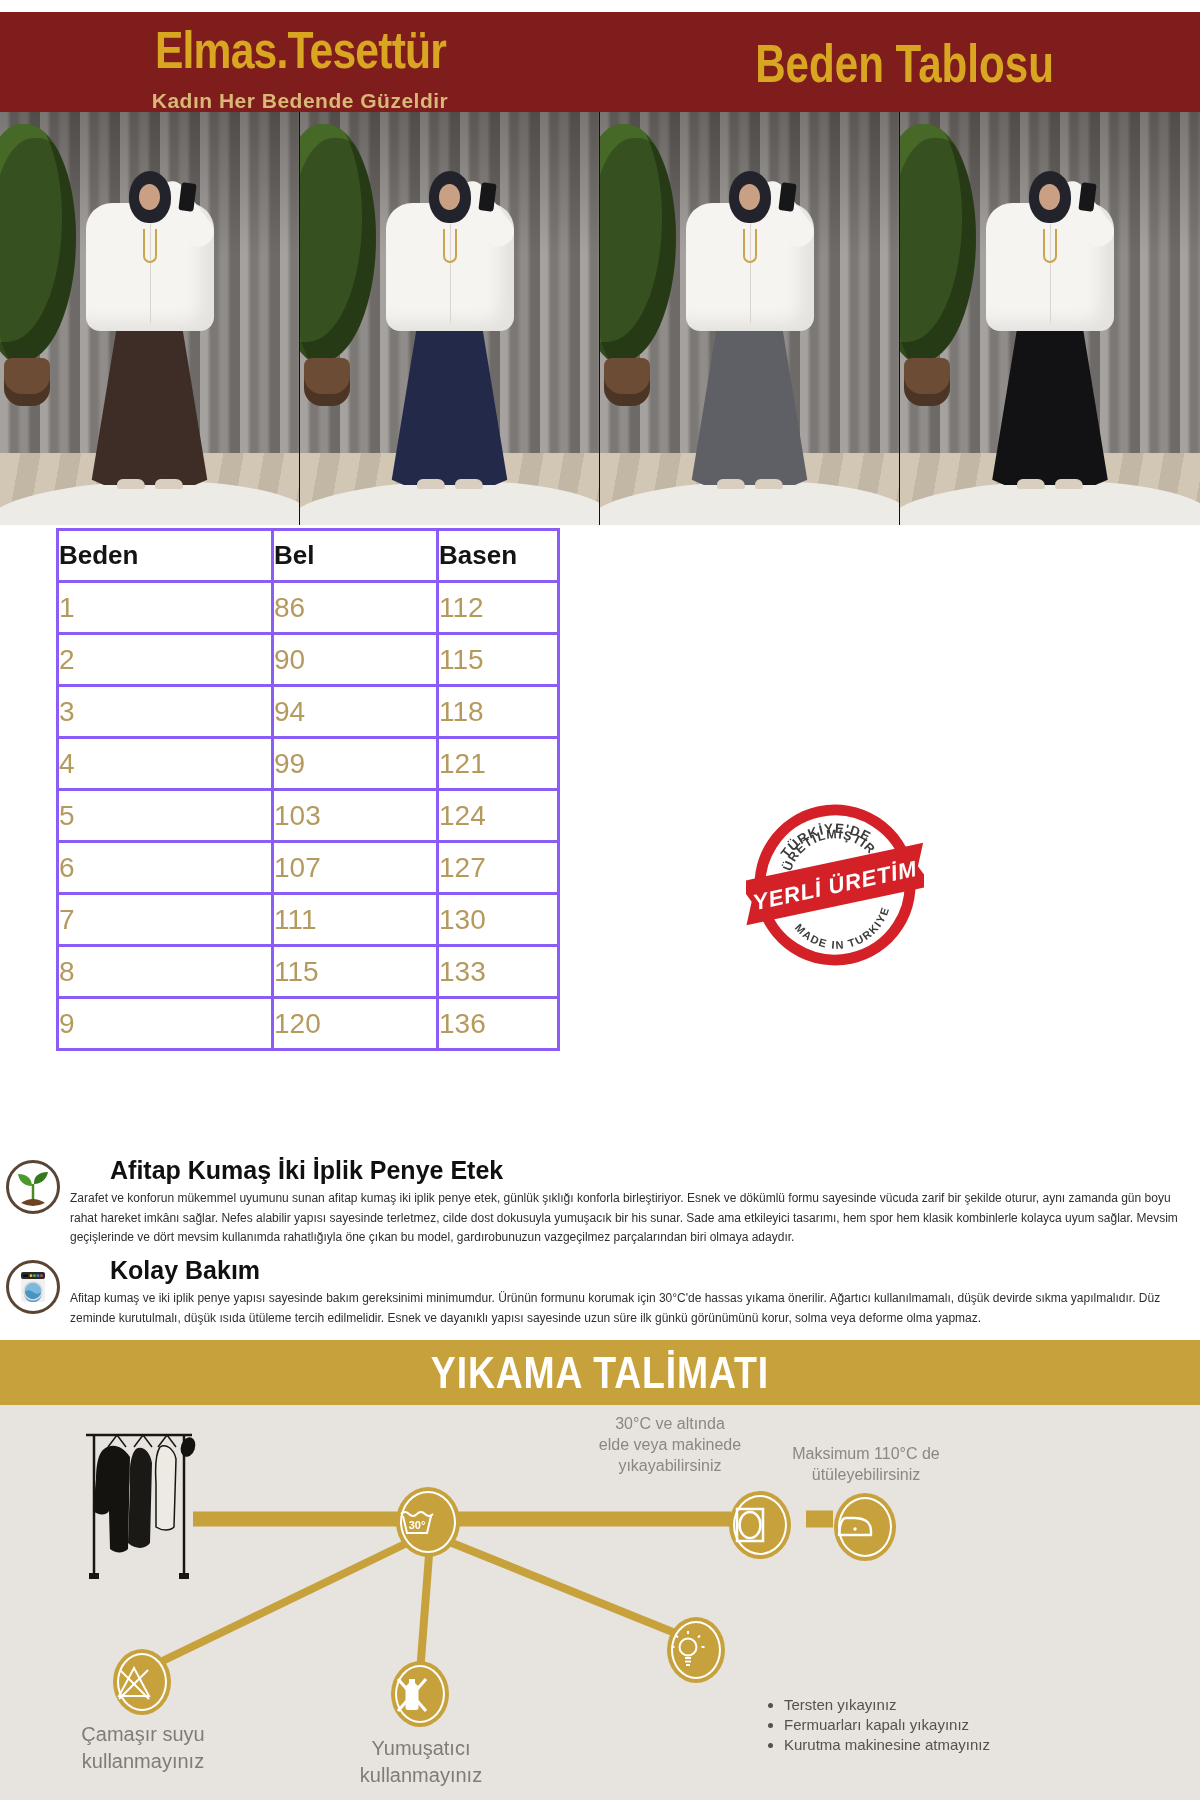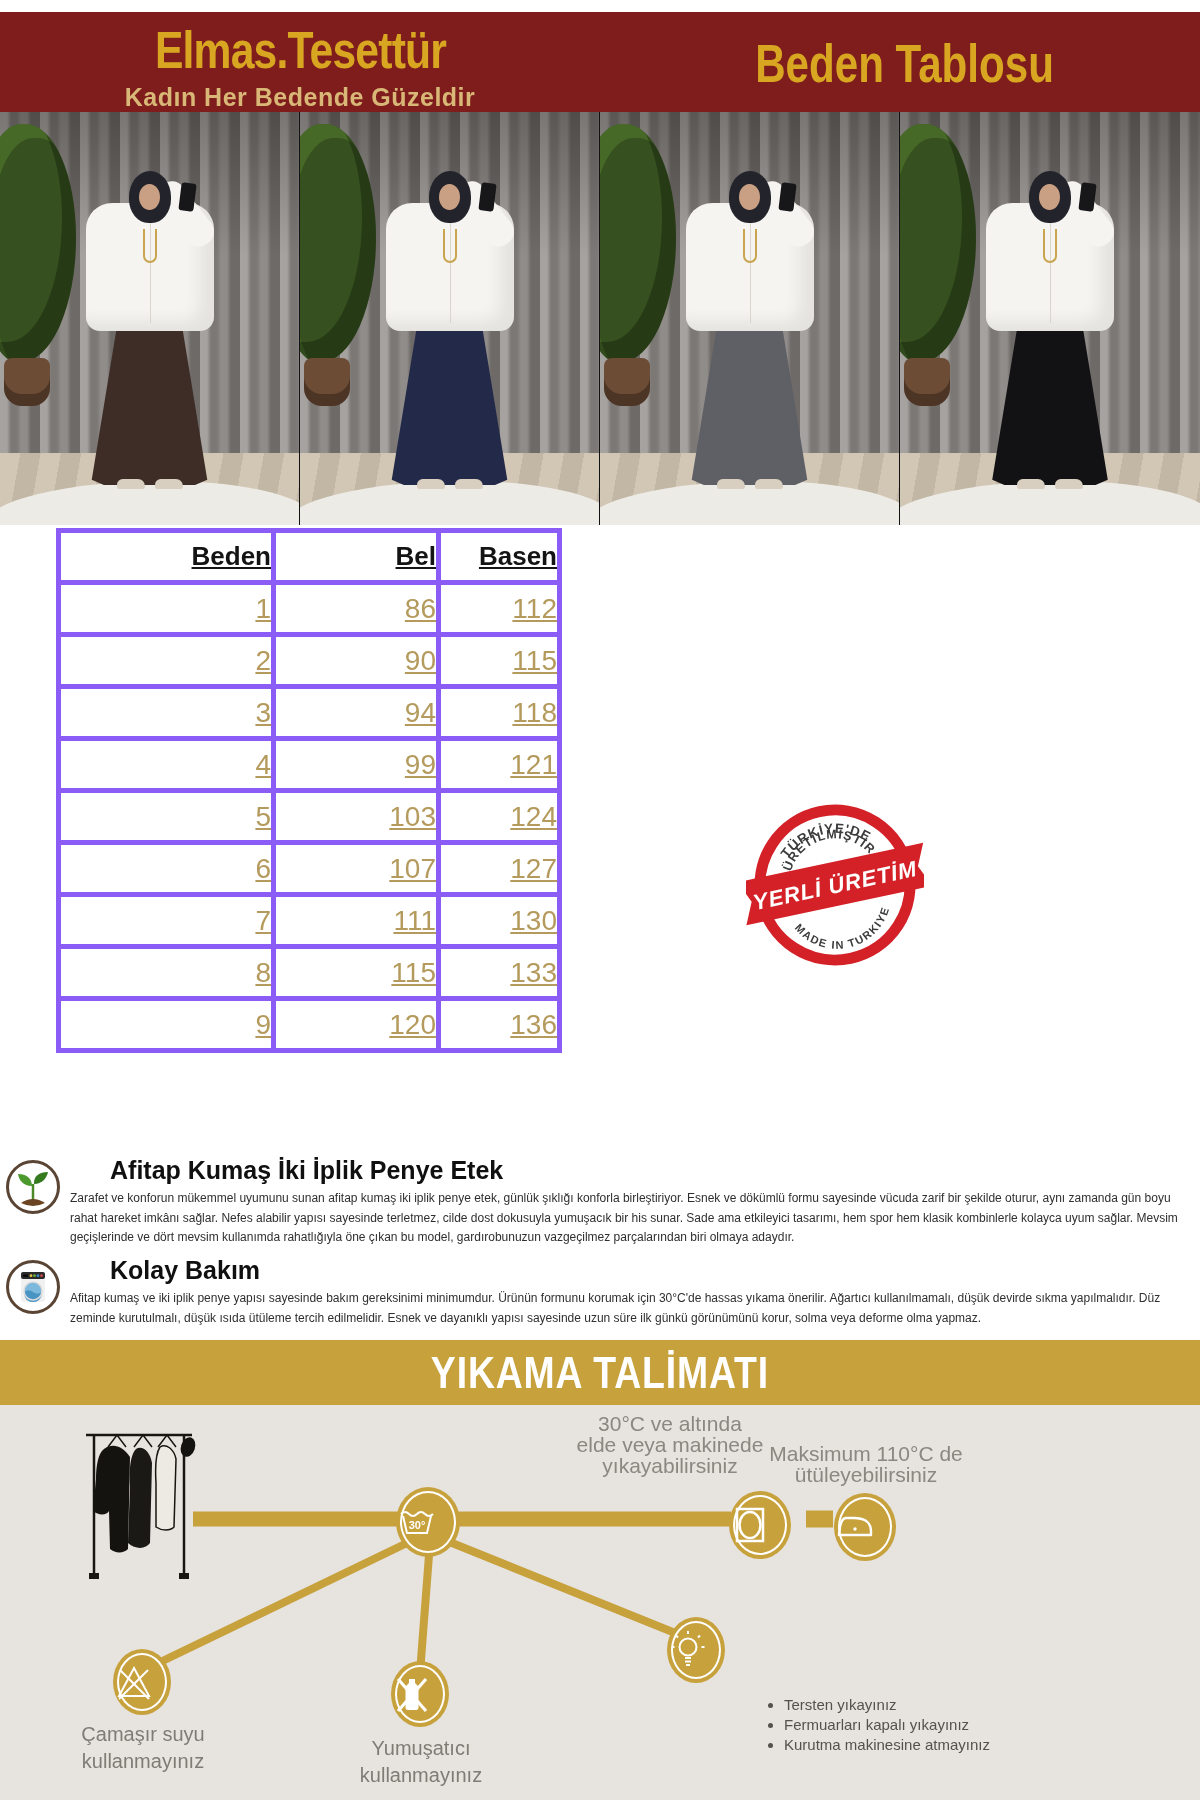--- a/index.html
+++ b/index.html
@@ -3,21 +3,21 @@
 <meta charset="utf-8">
 <style>
   * { box-sizing: border-box; }
   body { margin: 0; background: #888; font-family: "Liberation Sans", sans-serif; }
   .canvas { position: relative; width: 1200px; height: 1800px; background: #fff; margin: 0 auto; overflow: hidden; }
 
   
   .header { position: absolute; top: 12px; left: 0; width: 1200px; height: 112px; background: #7f1d1d; }
   .brand-block { position: absolute; left: 40px; top: 8px; width: 520px; text-align: center; }
   .brand { display: inline-block; font-size: 52px; font-weight: bold; color: #d8a621; transform: scaleX(.82); letter-spacing: -1px; white-space: nowrap; }
-  .tagline { font-size: 25px; font-weight: bold; color: #d9b877; letter-spacing: .5px; margin-top: 3px; }
+  .tagline { font-size: 21px; font-weight: bold; color: #d9b877; letter-spacing: .5px; margin-top: 9px; }
   .page-title-wrap { position: absolute; right: 50px; top: 20px; width: 490px; text-align: center; }
   .page-title { display: inline-block; font-size: 54px; font-weight: bold; color: #d8a621; transform: scaleX(.78); white-space: nowrap; }
 
   
   .gallery { position: absolute; top: 112px; left: 0; width: 1200px; height: 413px; display: flex; }
   .photo { position: relative; width: 300px; height: 413px; overflow: hidden;
     background:
       linear-gradient(180deg, rgba(0,0,0,.28), rgba(0,0,0,0) 35%),
       repeating-linear-gradient(90deg,#a6a29f 0 7px,#7c7875 11px 17px,#908c89 21px 27px,#6e6a67 31px 40px);
     border-right: 1px solid #111; }
@@ -45,21 +45,21 @@
     background: #c9a084; border-radius: 50%; }
   .phone { position: absolute; bottom: 278px; left: 50%; margin-left: 30px; width: 15px; height: 28px;
     background: #17171a; border-radius: 3px; transform: rotate(7deg); }
   .necklace { position: absolute; bottom: 226px; left: 50%; transform: translateX(-50%); width: 14px; height: 34px;
     border: 2px solid #c8a54e; border-top: none; border-radius: 0 0 10px 10px; }
   .shoes { position: absolute; bottom: 0; left: 50%; transform: translateX(-50%); width: 66px; height: 10px; display: flex; gap: 10px; }
   .shoes i { flex: 1; background: #d9cfc0; border-radius: 8px 10px 4px 4px; }
 
   
   .size-table { position: absolute; left: 56px; top: 528px; width: 501px; border-collapse: collapse; table-layout: fixed; }
-  .size-table th, .size-table td { border: 5px solid #8b5cf6; text-align: right; height: 52px; padding: 0; text-decoration: underline; }
+  .size-table th, .size-table td { border: 3px solid #8b5cf6; text-align: left; height: 52px; padding: 0; }
   .size-table th { font-size: 26px; font-weight: 600; color: #141414; }
   .size-table td { font-size: 28px; color: #b49a5c; }
   .col-beden { width: 215px; } .col-bel { width: 165px; } .col-basen { width: 121px; }
 
   
   .info-box { position: absolute; left: 703px; top: 570px; width: 382px; height: 142px;
     border: 2.5px solid #5a4735; border-radius: 26px; padding: 24px 34px;
     display: flex; flex-direction: column; justify-content: space-between;
     color: #4f3e2f; font-size: 26px; font-weight: 600; }
   .info-row { display: flex; }
@@ -85,21 +85,21 @@
   .rack { position: absolute; left: 80px; top: 18px; }
   .badge { position: absolute; background: #c7a13c; border-radius: 50%;
     display: flex; align-items: center; justify-content: flex-start; }
   .badge::before { content: ""; position: absolute; inset: 4px; border: 2px solid #fff; border-radius: 50%; }
   .badge-wash { left: 396px; top: 82px; width: 64px; height: 70px; }
   .badge-dry { left: 729px; top: 86px; width: 62px; height: 68px; }
   .badge-iron { left: 834px; top: 88px; width: 62px; height: 68px; }
   .badge-bleach { left: 113px; top: 244px; width: 58px; height: 66px; }
   .badge-softener { left: 391px; top: 256px; width: 58px; height: 66px; }
   .badge-bulb { left: 667px; top: 212px; width: 58px; height: 66px; }
-  .note { position: absolute; text-align: center; font-size: 21px; line-height: 21px; color: #8b8781; }
+  .note { position: absolute; text-align: center; font-size: 16px; line-height: 21px; color: #8b8781; }
   .wash-note { left: 553px; top: 8px; width: 234px; }
   .iron-note { left: 742px; top: 38px; width: 248px; }
   .badge-label { position: absolute; text-align: center; font-size: 20px; line-height: 27px; color: #7f7c76; }
   .bleach-label { left: 52px; top: 316px; width: 182px; }
   .softener-label { left: 328px; top: 330px; width: 186px; }
   .dryclean { position: absolute; left: 680px; top: 188px; width: 480px; text-align: center;
     font-size: 29px; font-weight: bold; color: #3b3834; }
   .tips { position: absolute; left: 766px; top: 290px; margin: 0; padding: 0 0 0 18px; font-size: 15px; line-height: 20px; color: #55524d; }
   .tips li { margin: 0; }
 </style>

